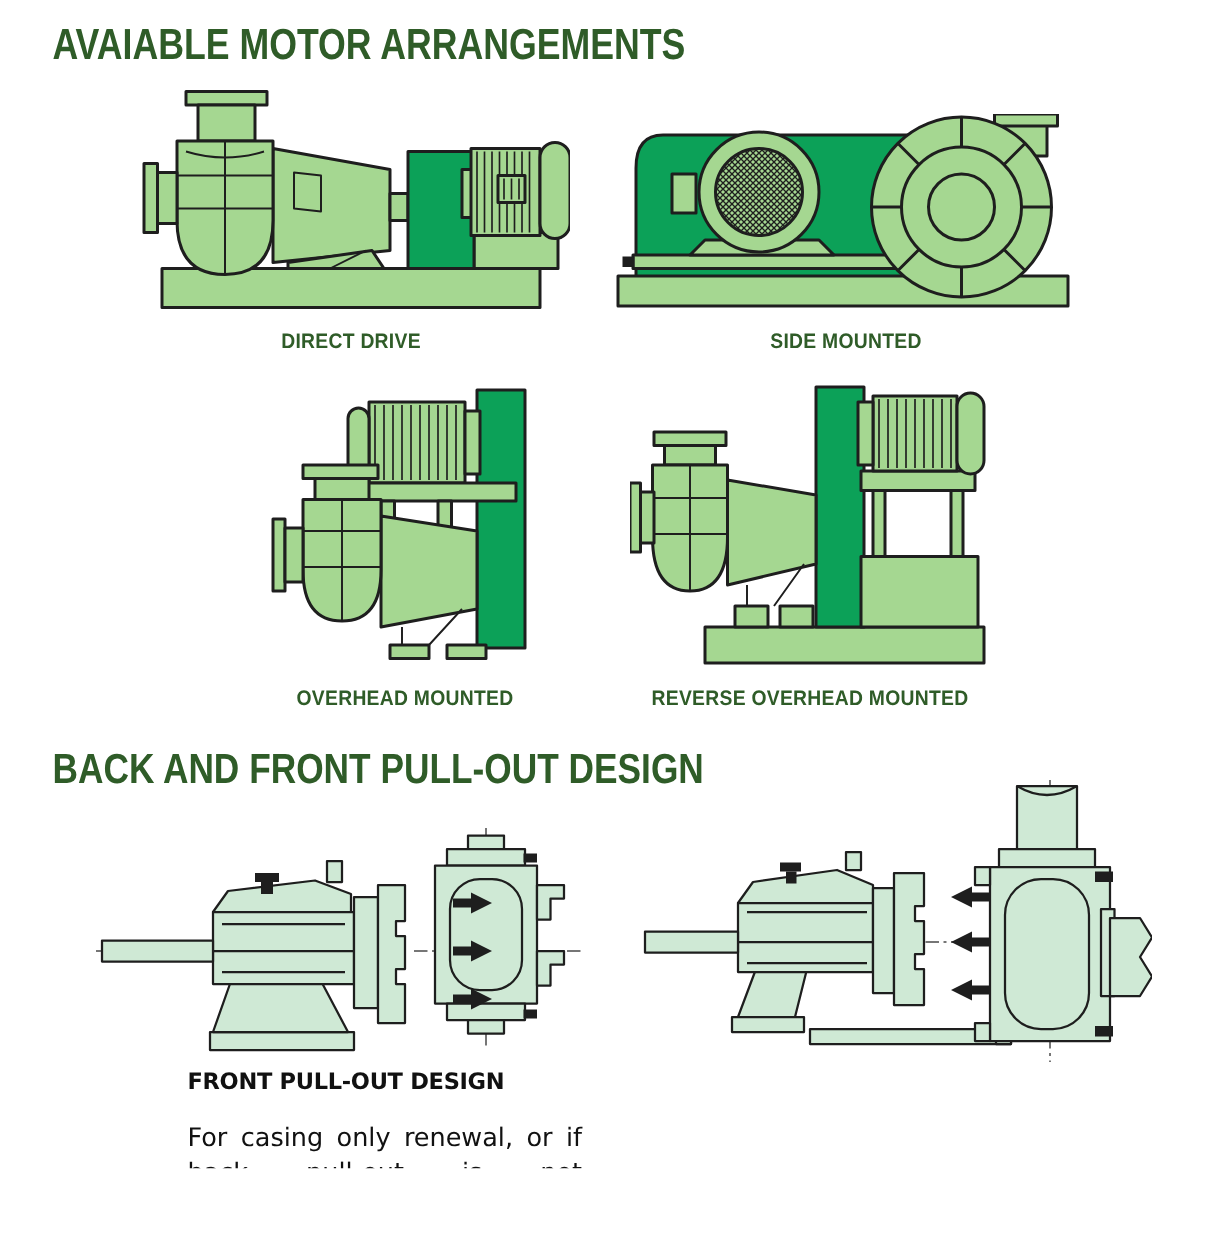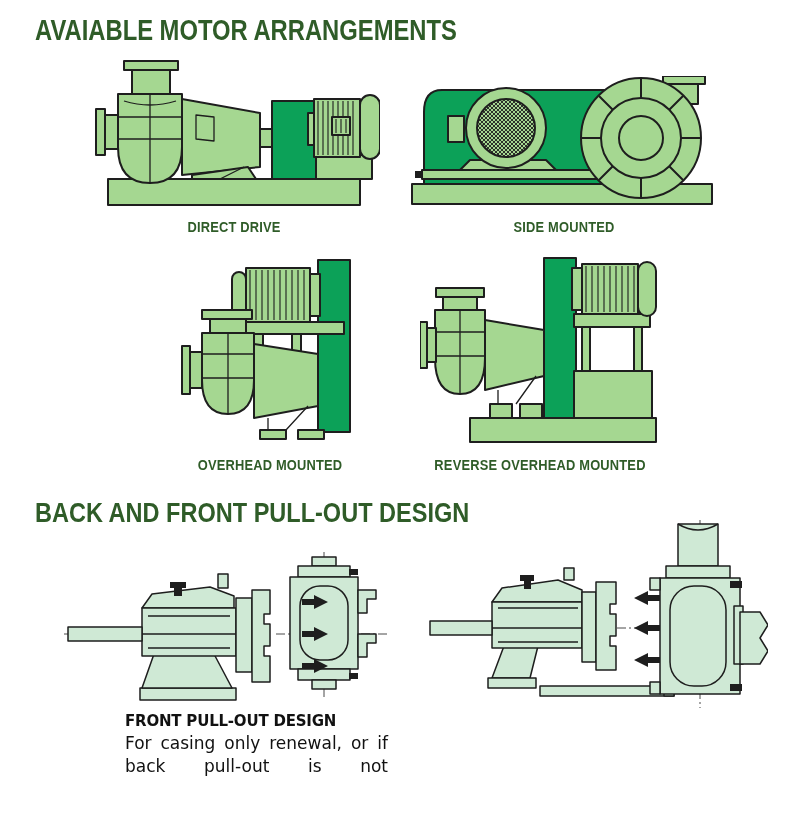--- a/index.html
+++ b/index.html
@@ -15,21 +15,21 @@
   html,body{background:#fff}
   body{font-family:"DejaVu Sans",sans-serif}
   .page{position:relative;width:805px;height:779px;background:var(--background);overflow:hidden}
   .h1,.h2{position:absolute;font-family:"Liberation Sans",sans-serif;font-weight:bold;color:var(--heading-green);white-space:nowrap;transform-origin:left top}
   .h1{left:35px;top:14px;font-size:29px;letter-spacing:0;transform:scaleX(.82)}
   .h2{left:35px;top:497px;font-size:28px;transform:scaleX(.84)}
   .caption{position:absolute;text-align:center;font-family:"Liberation Sans",sans-serif;font-weight:bold;font-size:14px;color:var(--heading-green);letter-spacing:.2px;transform:scaleX(.92)}
   .illo{position:absolute}
   .illo svg{display:block}
   .tb{position:absolute;color:var(--text-black)}
-  .tb h3{font-family:"DejaVu Sans",sans-serif;font-weight:bold;font-size:15px;letter-spacing:-.2px;margin-bottom:2px;white-space:nowrap}
+  .tb h3{font-family:"DejaVu Sans",sans-serif;font-weight:bold;font-size:15px;letter-spacing:-.2px;margin-bottom:18px;white-space:nowrap}
   .tb p{font-size:17px;line-height:1.33;text-align:justify}
   
   .f-lg{fill:var(--machine-light-green)}
   .f-dg{fill:var(--machine-dark-green)}
   .f-pg{fill:var(--section-pale-green)}
   .f-dk{fill:var(--outline-dark)}
   .s{stroke:var(--outline-dark);stroke-width:2;stroke-linejoin:round}
   .s1{stroke:var(--outline-dark);stroke-width:1.3;stroke-linejoin:round}
   .s2{stroke:var(--outline-dark);stroke-width:1.5;stroke-linejoin:round}
   .sf{stroke:var(--outline-dark);stroke-width:1.1}

